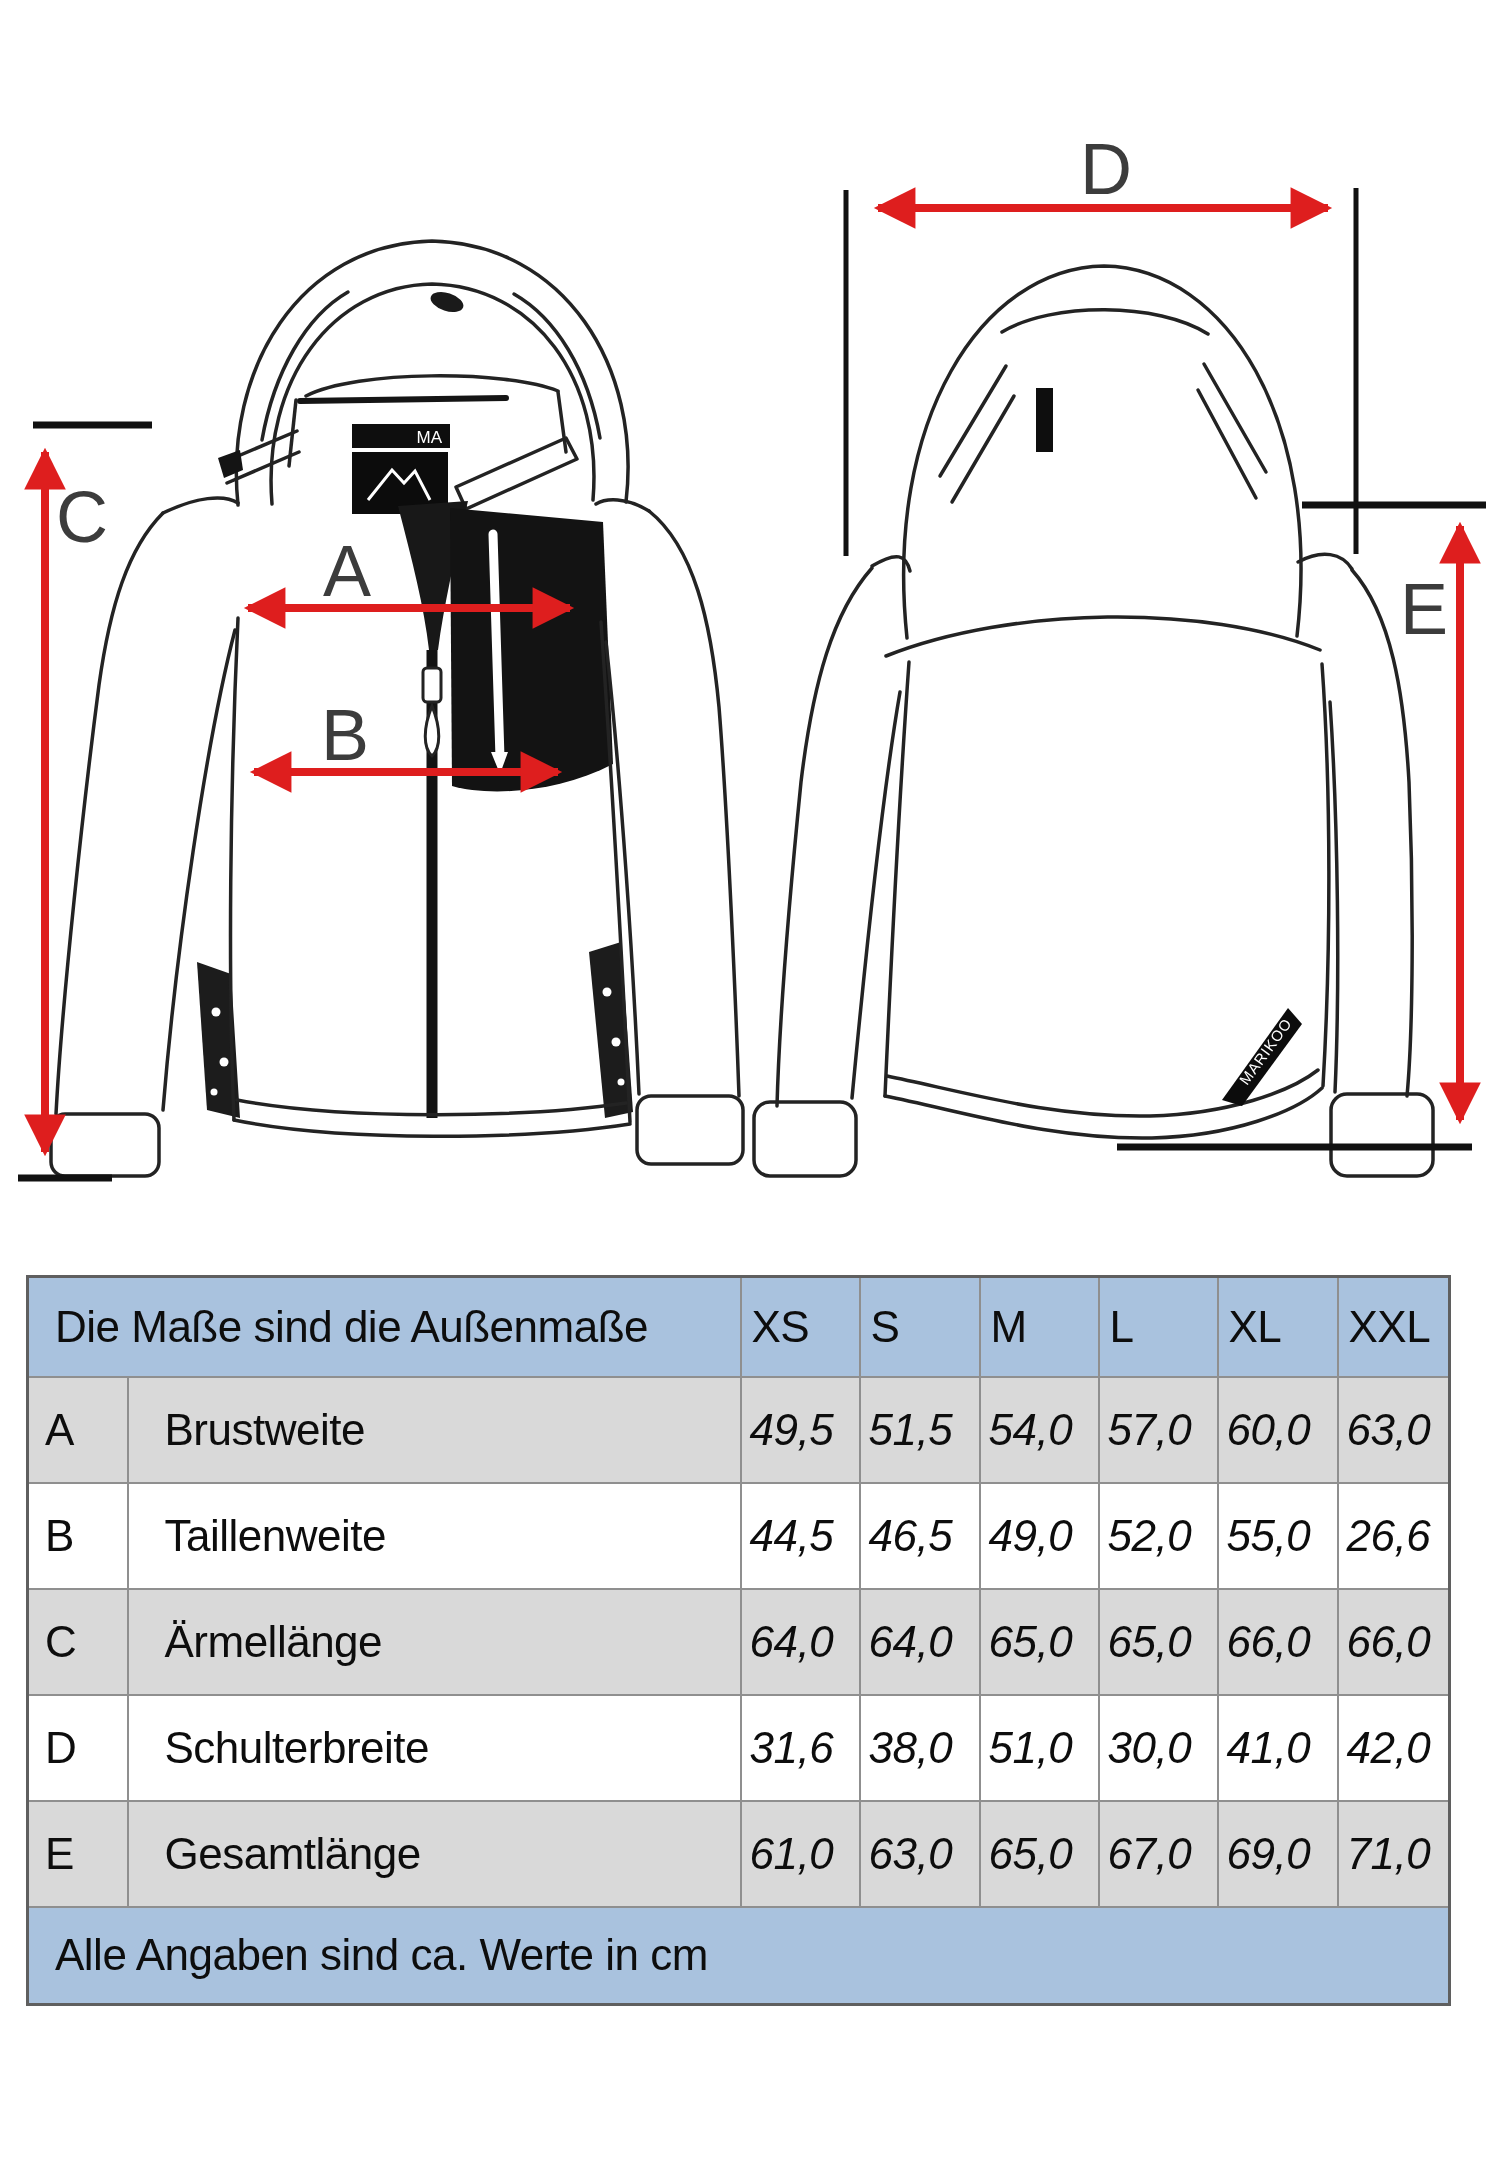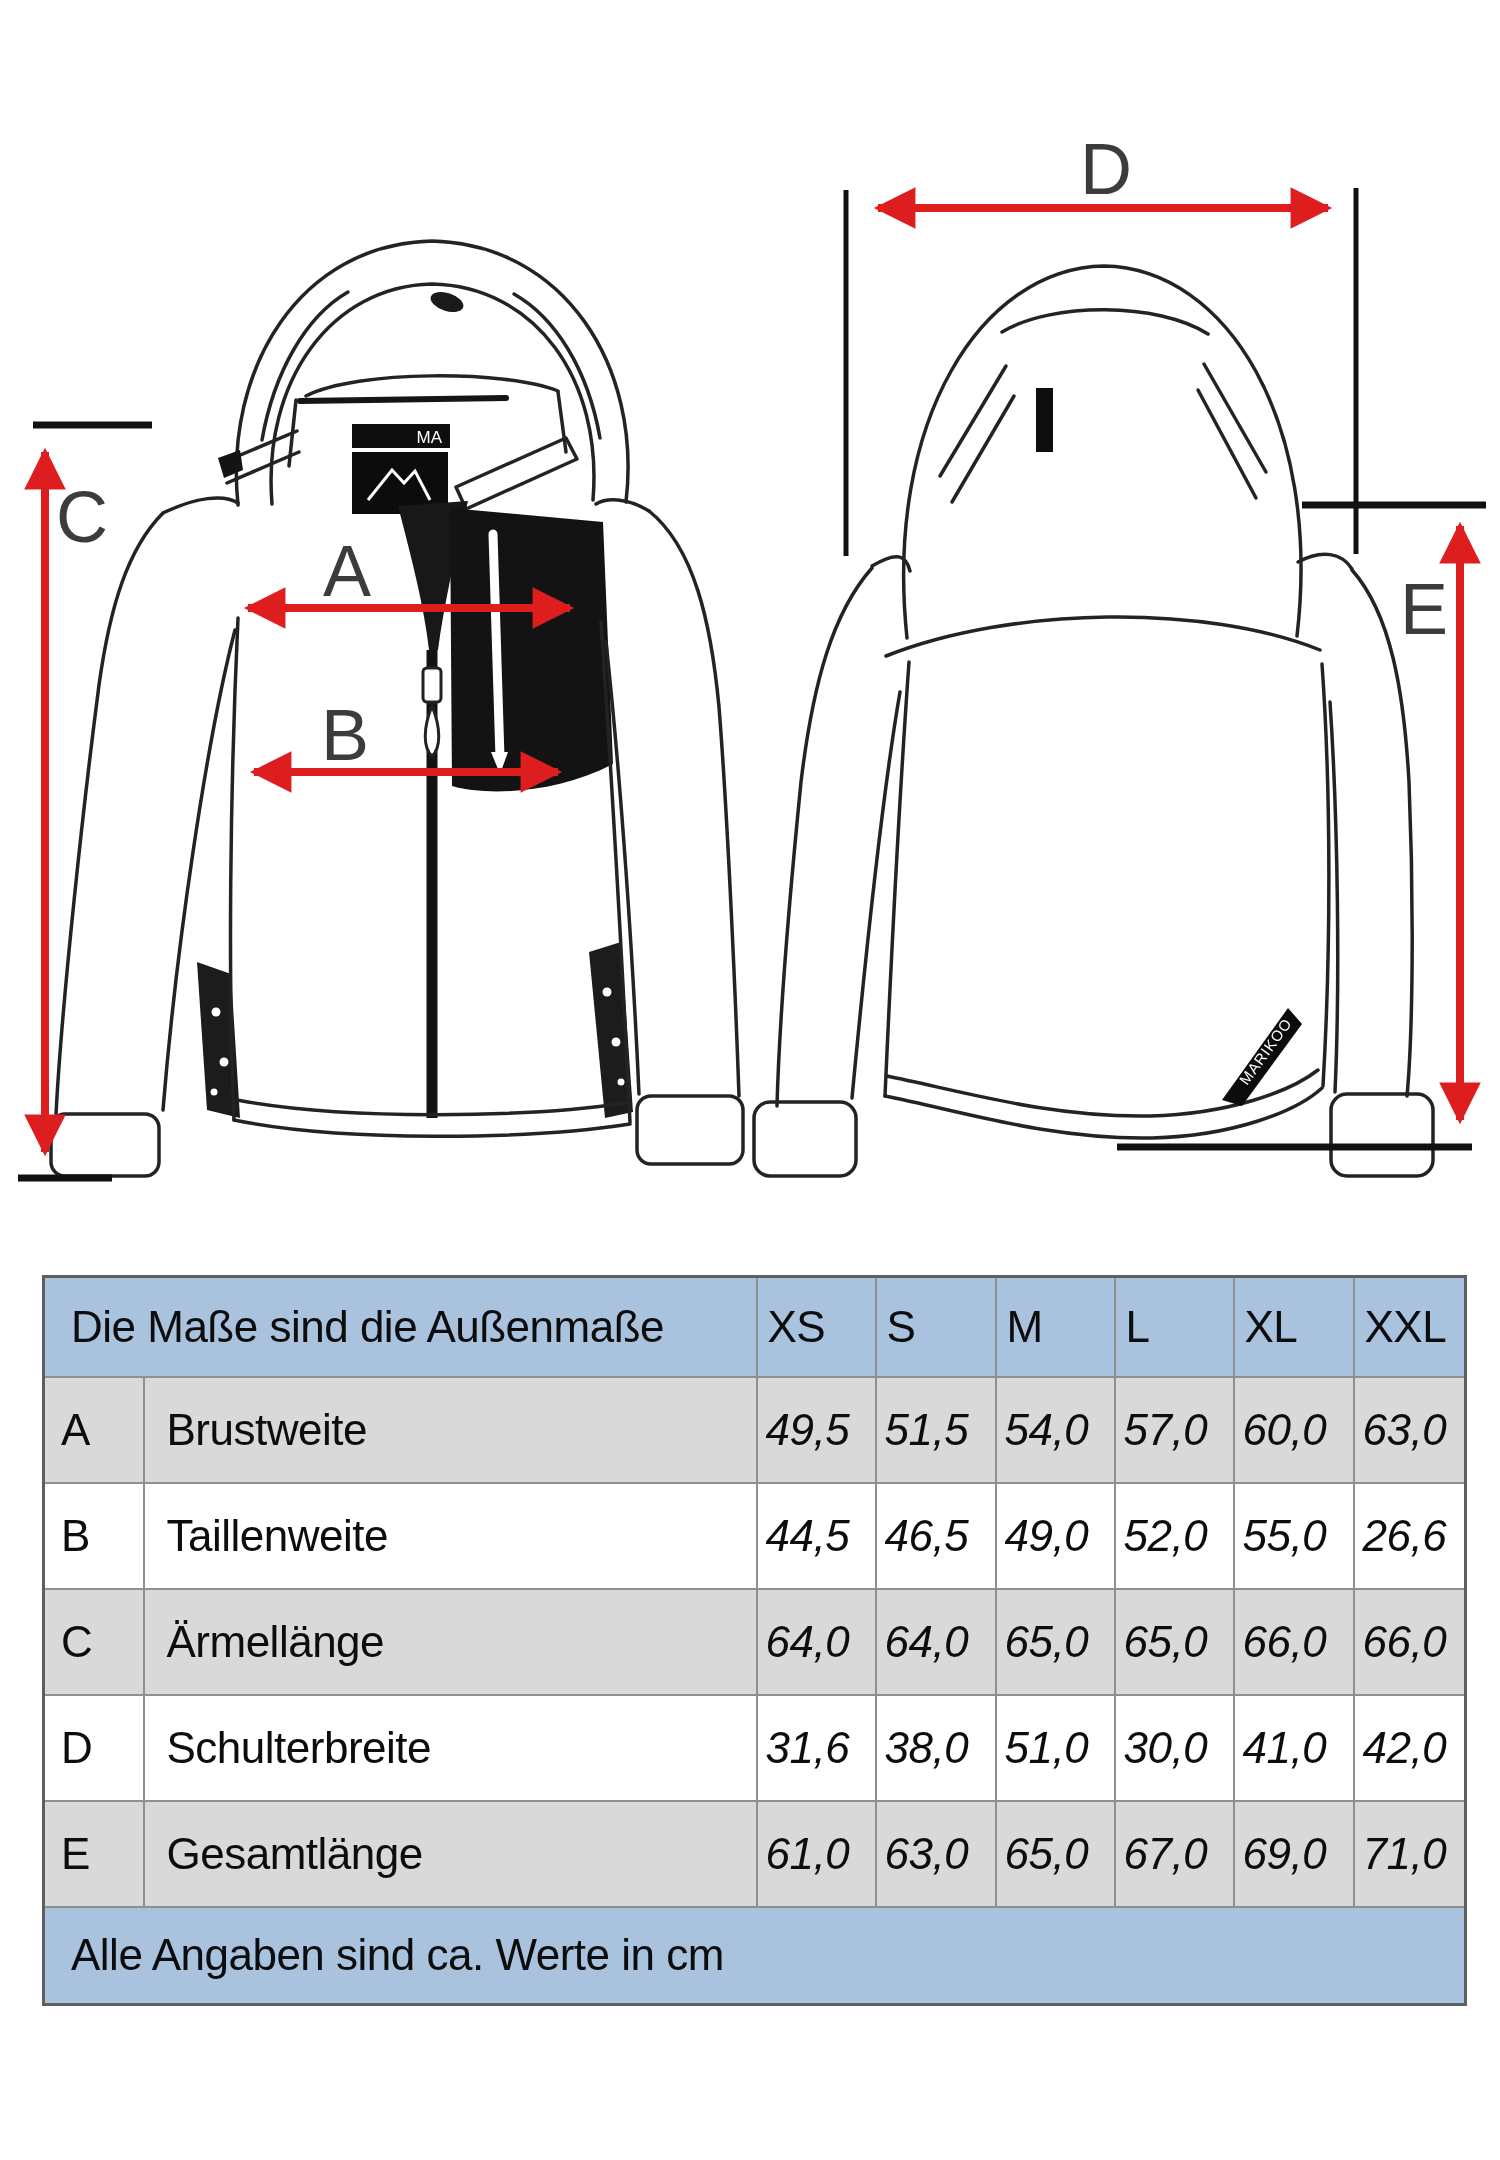--- a/index.html
+++ b/index.html
@@ -7,35 +7,35 @@
        font-family:"Liberation Sans",sans-serif;color:#101010;}
   .canvas{position:absolute;inset:0;background:#ffffff;}
   svg.diagram{position:absolute;left:0;top:0;}
   .sketch{stroke:#232323;stroke-width:3.5;fill:none;stroke-linecap:round;stroke-linejoin:round;}
   .thick{stroke:#151515;stroke-width:6;}
   .tick{stroke:#111111;stroke-width:7;}
   .dline{stroke:#111111;stroke-width:5;}
   .redline{stroke:#de1e1e;stroke-width:8;}
   .mlabel{font-family:"Liberation Sans",sans-serif;font-size:72px;fill:#3c3c3c;text-anchor:middle;}
   .tagtext{font-family:"Liberation Sans",sans-serif;fill:#ffffff;}
-  table.size{position:absolute;left:42px;top:1275px;width:1424px;border-collapse:collapse;
+  table.size{position:absolute;left:26px;top:1275px;width:1424px;border-collapse:collapse;
              table-layout:fixed;border:3px solid #5f5f5f;}
   table.size td,table.size th{border:2px solid #8f8f8f;font-weight:normal;font-size:44px;
              letter-spacing:-0.5px;vertical-align:middle;text-align:left;color:#0d0d0d;
              overflow:hidden;white-space:nowrap;}
   tr.hdr{height:100px;}
   tr.datarow{height:106px;}
   tr.ftr{height:98px;}
   .blue{background:#a9c2de;}
   .alt{background:#d9d9d9;}
   .white{background:#ffffff;}
   th.title{padding-left:26px;font-size:46px;}
   th.size-h{padding-left:10px;font-size:46px;margin-top:41px;}
   td.key{padding-left:16px;}
-  td.lbl{padding-left:22px;}
+  td.lbl{padding-left:36px;}
   td.val{padding-left:8px;font-style:italic;}
   td.foot{padding-left:26px;font-size:46px;}
 </style>
 </head>
 <body>
 
 <div class="canvas">
 
 <svg class="diagram" width="1500" height="1275" viewBox="0 0 1500 1275">
   <defs>

